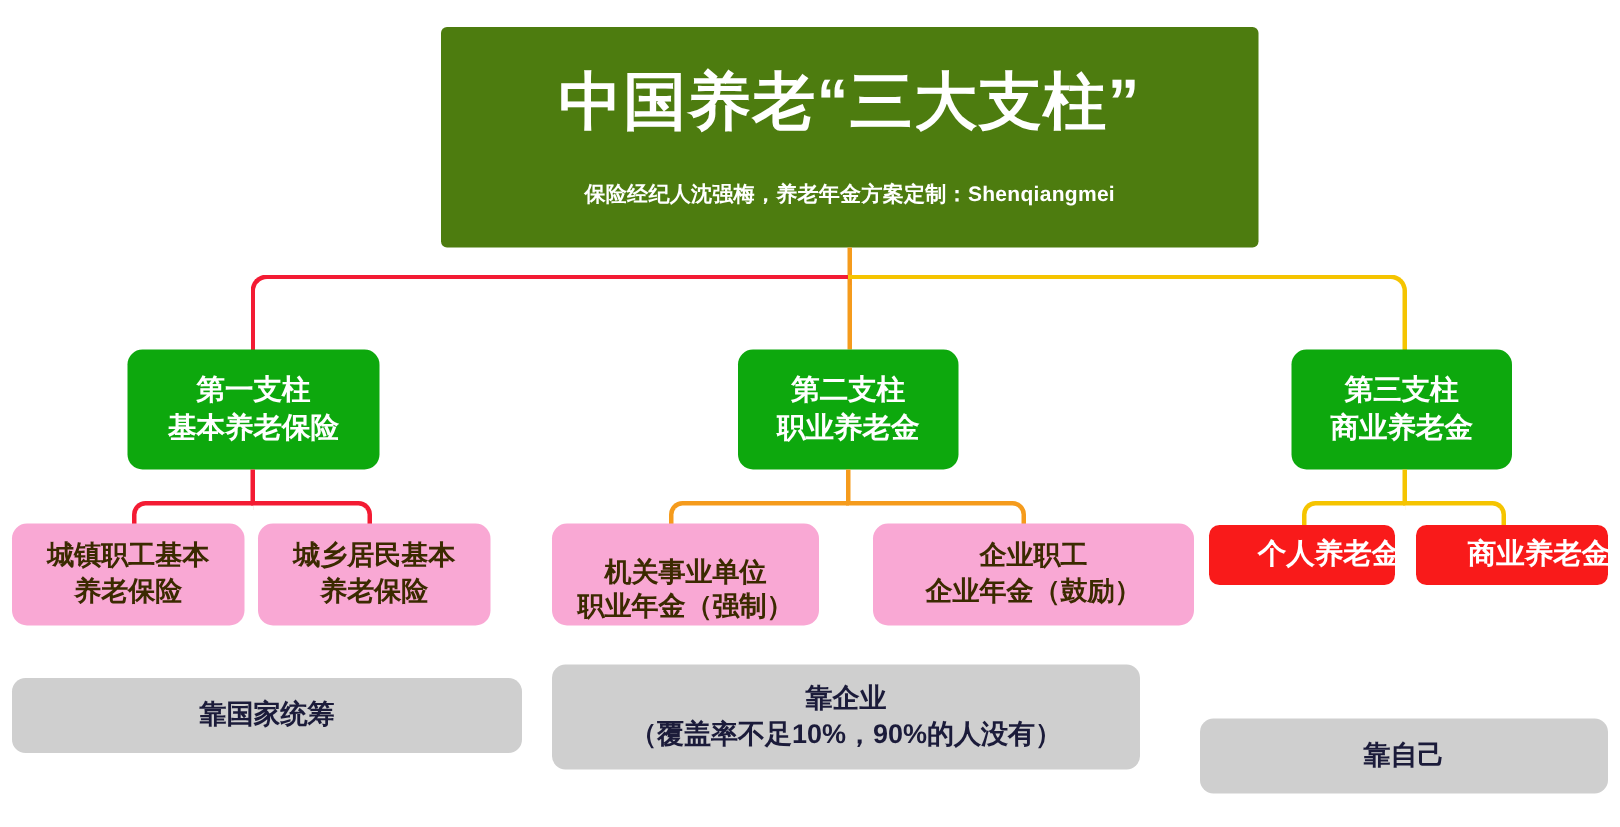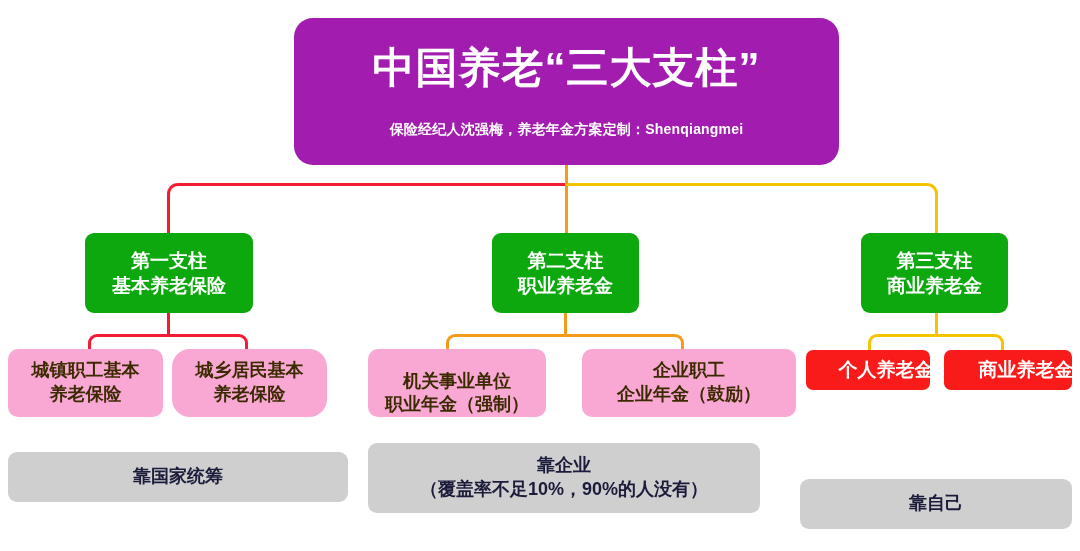--- a/index.html
+++ b/index.html
@@ -18,22 +18,22 @@
     overflow: hidden;
   }
 
   
   .title-box {
     position: absolute;
     left: 294px;
     top: 18px;
     width: 545px;
     height: 147px;
-    background: #a21caf;
-    border-radius: 19px;
+    background: #4d7c0f;
+    border-radius: 4px;
     box-sizing: border-box;
     display: flex;
     flex-direction: column;
     align-items: center;
     justify-content: flex-start;
     padding-top: 24px;
   }
   .title-main {
     color: #ffffff;
     font-size: 42px;
@@ -66,20 +66,21 @@
   .node .ln { display: block; white-space: nowrap; }
 
   .pillar {
     background: #0DA80D;
     color: #ffffff;
     font-size: 19px;
     font-weight: bold;
     width: 168px;
     height: 80px;
     top: 233px;
+    border-radius: 10px;
   }
 
   .sub-orange {
     background: #f9a8d4;
     color: #3B2A00;
     font-size: 18px;
     font-weight: bold;
     height: 68px;
     top: 349px;
     border-radius: 10px;
@@ -136,21 +137,21 @@
               border-top:3px solid #F31B33; border-left:3px solid #F31B33;
               border-top-left-radius:9px;"></div>
   <div class="elbow" style="left:167px; top:334px; width:81px; height:18px;
               border-top:3px solid #F31B33; border-right:3px solid #F31B33;
               border-top-right-radius:9px;"></div>
 
   <div class="node sub-orange" style="left:8px; width:155px;">
     <span class="ln">城镇职工基本</span>
     <span class="ln">养老保险</span>
   </div>
-  <div class="node sub-orange" style="left:172px; width:155px;border-radius:18px;">
+  <div class="node sub-orange" style="left:172px; width:155px;">
     <span class="ln">城乡居民基本</span>
     <span class="ln">养老保险</span>
   </div>
 
   <div class="node footer-gray" style="left:8px; top:452px; width:340px; height:50px;">
     <span class="ln">靠国家统筹</span>
   </div>
 
   <div class="node pillar" style="left:492px; width:147px;">
     <span class="ln">第二支柱</span>

